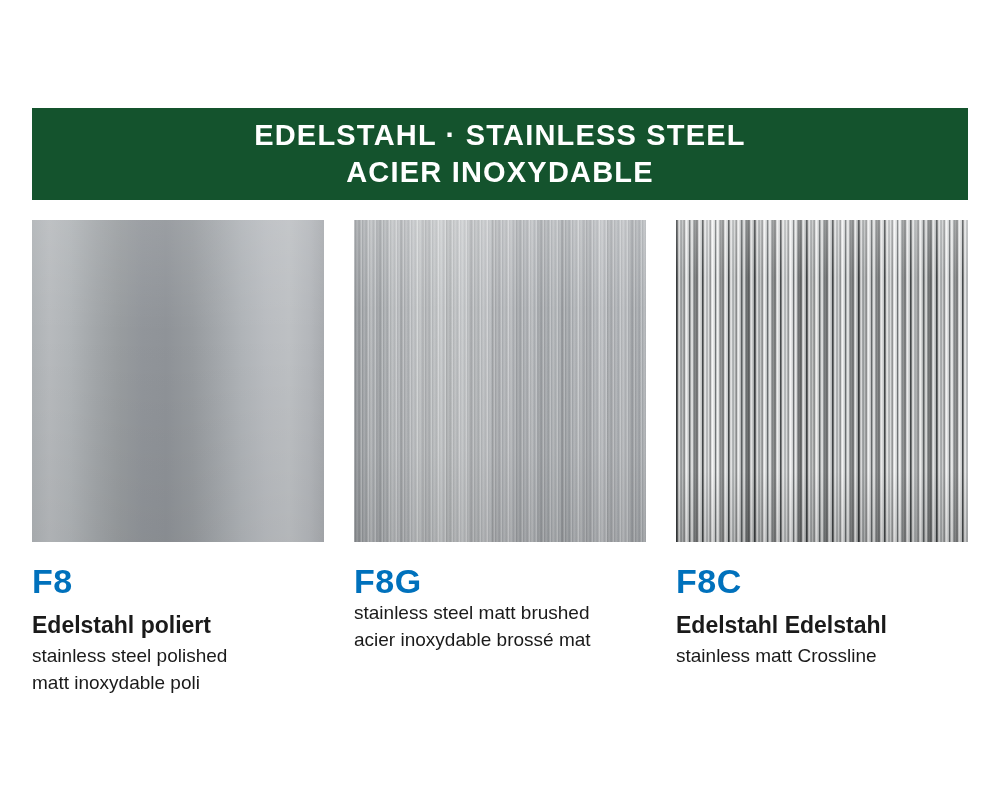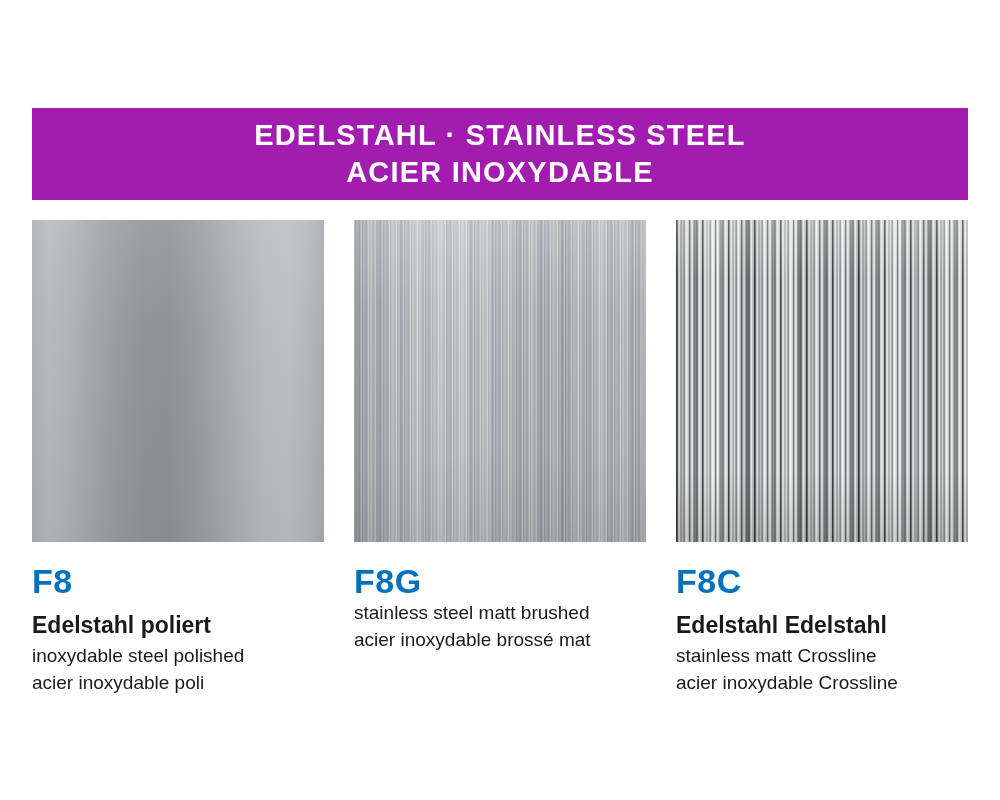--- a/index.html
+++ b/index.html
@@ -23,21 +23,21 @@
     background: #ffffff;
   }
 
   
   .banner {
     position: absolute;
     left: 32px;
     top: 108px;
     width: 936px;
     height: 92px;
-    background: #a21caf;
+    background: #14532d;
     color: #ffffff;
     display: flex;
     flex-direction: column;
     align-items: center;
     justify-content: center;
   }
   .banner-line {
     font-weight: bold;
     font-size: 29px;
     letter-spacing: 1.2px;
@@ -204,33 +204,32 @@
     <div class="banner-line">EDELSTAHL · STAINLESS STEEL</div>
     <div class="banner-line">ACIER INOXYDABLE</div>
   </div>
 
   <div class="grid">
 
     <div class="cell">
       <div class="swatch sw-polished"></div>
       <div class="code">F8</div>
       <div class="name-de">Edelstahl poliert</div>
-      <div class="name-en">inoxydable steel polished</div>
-      <div class="name-fr">acier inoxydable poli</div>
+      <div class="name-en">stainless steel polished</div>
+      <div class="name-fr">matt inoxydable poli</div>
     </div>
 
     <div class="cell">
       <div class="swatch sw-brushed"></div>
       <div class="code">F8G</div>
       <div class="name-en">stainless steel matt brushed</div>
       <div class="name-fr">acier inoxydable brossé mat</div>
     </div>
 
     <div class="cell">
       <div class="swatch sw-crossline"></div>
       <div class="code">F8C</div>
       <div class="name-de">Edelstahl Edelstahl</div>
       <div class="name-en">stainless matt Crossline</div>
-      <div class="name-fr">acier inoxydable Crossline</div>
     </div>
 
   </div>
 </div>
 
 </body></html>

